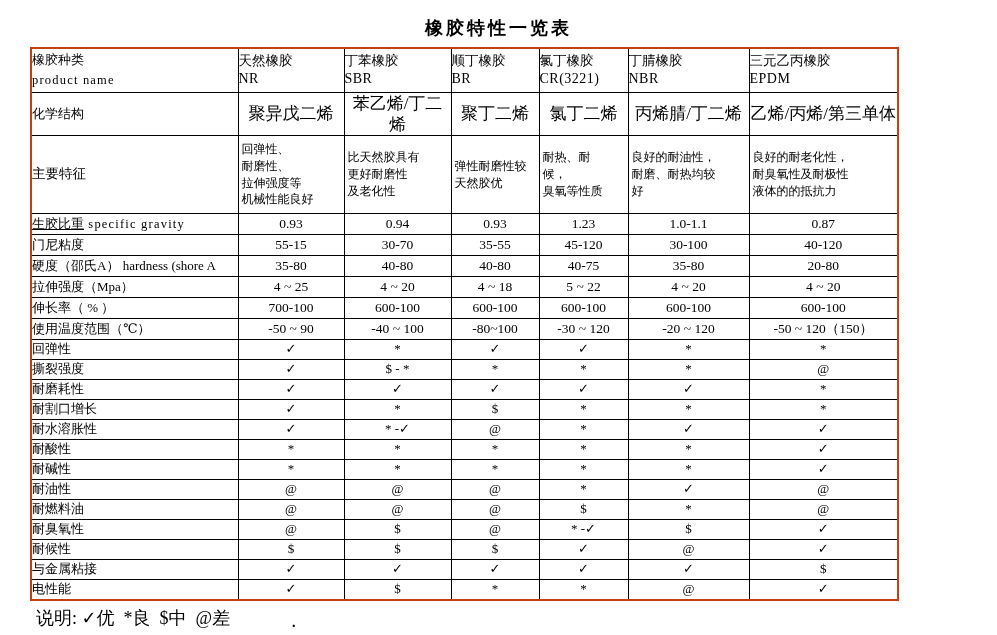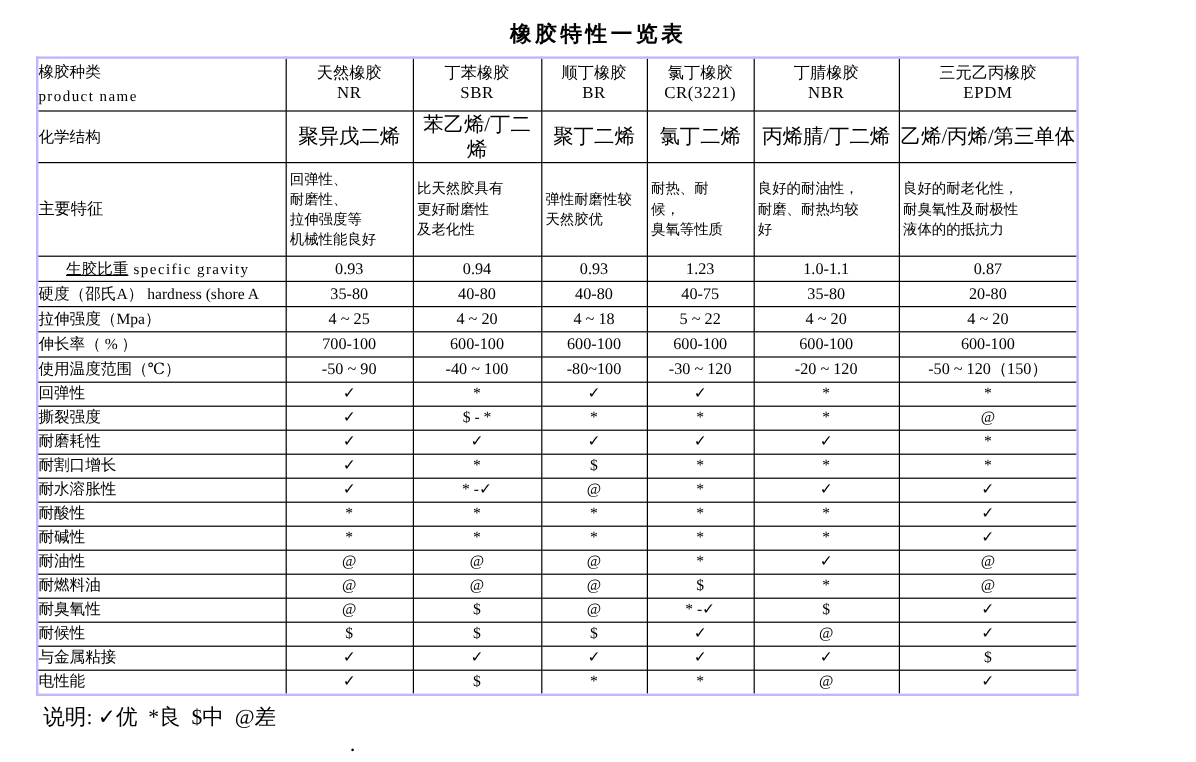--- a/index.html
+++ b/index.html
@@ -8,36 +8,36 @@
     font-family:"Liberation Serif","DejaVu Serif",serif;color:#000;
   }
   .page{position:absolute;inset:0;}
   .title{
     text-align:center;font-size:18px;font-weight:bold;letter-spacing:3px;
     margin-top:16px;margin-bottom:7px;
   }
   table.spec{
     border-collapse:collapse;table-layout:fixed;
     margin-left:30px;width:867px;
-    border:2px solid #c4b5fd;
+    border:2px solid #c2410c;
   }
   table.spec td{
     border:1px solid #000;overflow:hidden;vertical-align:middle;
     padding:0;line-height:1.25;
   }
   .label-cell{
     text-align:left;padding:0 1px 0 4px;font-size:13px;white-space:nowrap;
   }
   .value-cell{text-align:center;font-size:13.5px;}
   tr.head{height:44px;}
-  .head-cell{text-align:center;font-size:13.5px;line-height:1.5;}
+  .head-cell{font-size:13.5px;line-height:1.5;}
   .head-cell .code{font-size:14px;letter-spacing:0.5px;}
   .head-label div{line-height:1.55;}
   .en{letter-spacing:1.2px;font-size:12.5px;}
-  .u{text-decoration:underline;padding-left:23px;}
+  .u{text-decoration:underline;}
   tr.row-chem{height:35px;}
   tr.row-chem .value-cell{font-size:17px;}
   tr.row-feature{height:78px;}
   tr.row-feature .label-cell{font-size:13.5px;}
   tr.row-feature .value-cell{
     text-align:left;font-size:12px;white-space:pre-line;
     padding:1px 2px 1px 3px;line-height:1.4;
   }
   tr.row-num{height:21px;}
   tr.row-sym{height:20px;}
@@ -127,20 +127,29 @@
         <tr class="row-num">
           <td class="label-cell"><span class="u">生胶比重</span><span class="en"> specific gravity</span></td>
           <td class="value-cell">0.93</td>
           <td class="value-cell">0.94</td>
           <td class="value-cell">0.93</td>
           <td class="value-cell">1.23</td>
           <td class="value-cell">1.0-1.1</td>
           <td class="value-cell">0.87</td>
         </tr>
         <tr class="row-num">
+          <td class="label-cell">门尼粘度</td>
+          <td class="value-cell">55-15</td>
+          <td class="value-cell">30-70</td>
+          <td class="value-cell">35-55</td>
+          <td class="value-cell">45-120</td>
+          <td class="value-cell">30-100</td>
+          <td class="value-cell">40-120</td>
+        </tr>
+        <tr class="row-num">
           <td class="label-cell">硬度（邵氏A） hardness (shore A</td>
           <td class="value-cell">35-80</td>
           <td class="value-cell">40-80</td>
           <td class="value-cell">40-80</td>
           <td class="value-cell">40-75</td>
           <td class="value-cell">35-80</td>
           <td class="value-cell">20-80</td>
         </tr>
         <tr class="row-num">
           <td class="label-cell">拉伸强度（Mpa）</td>

